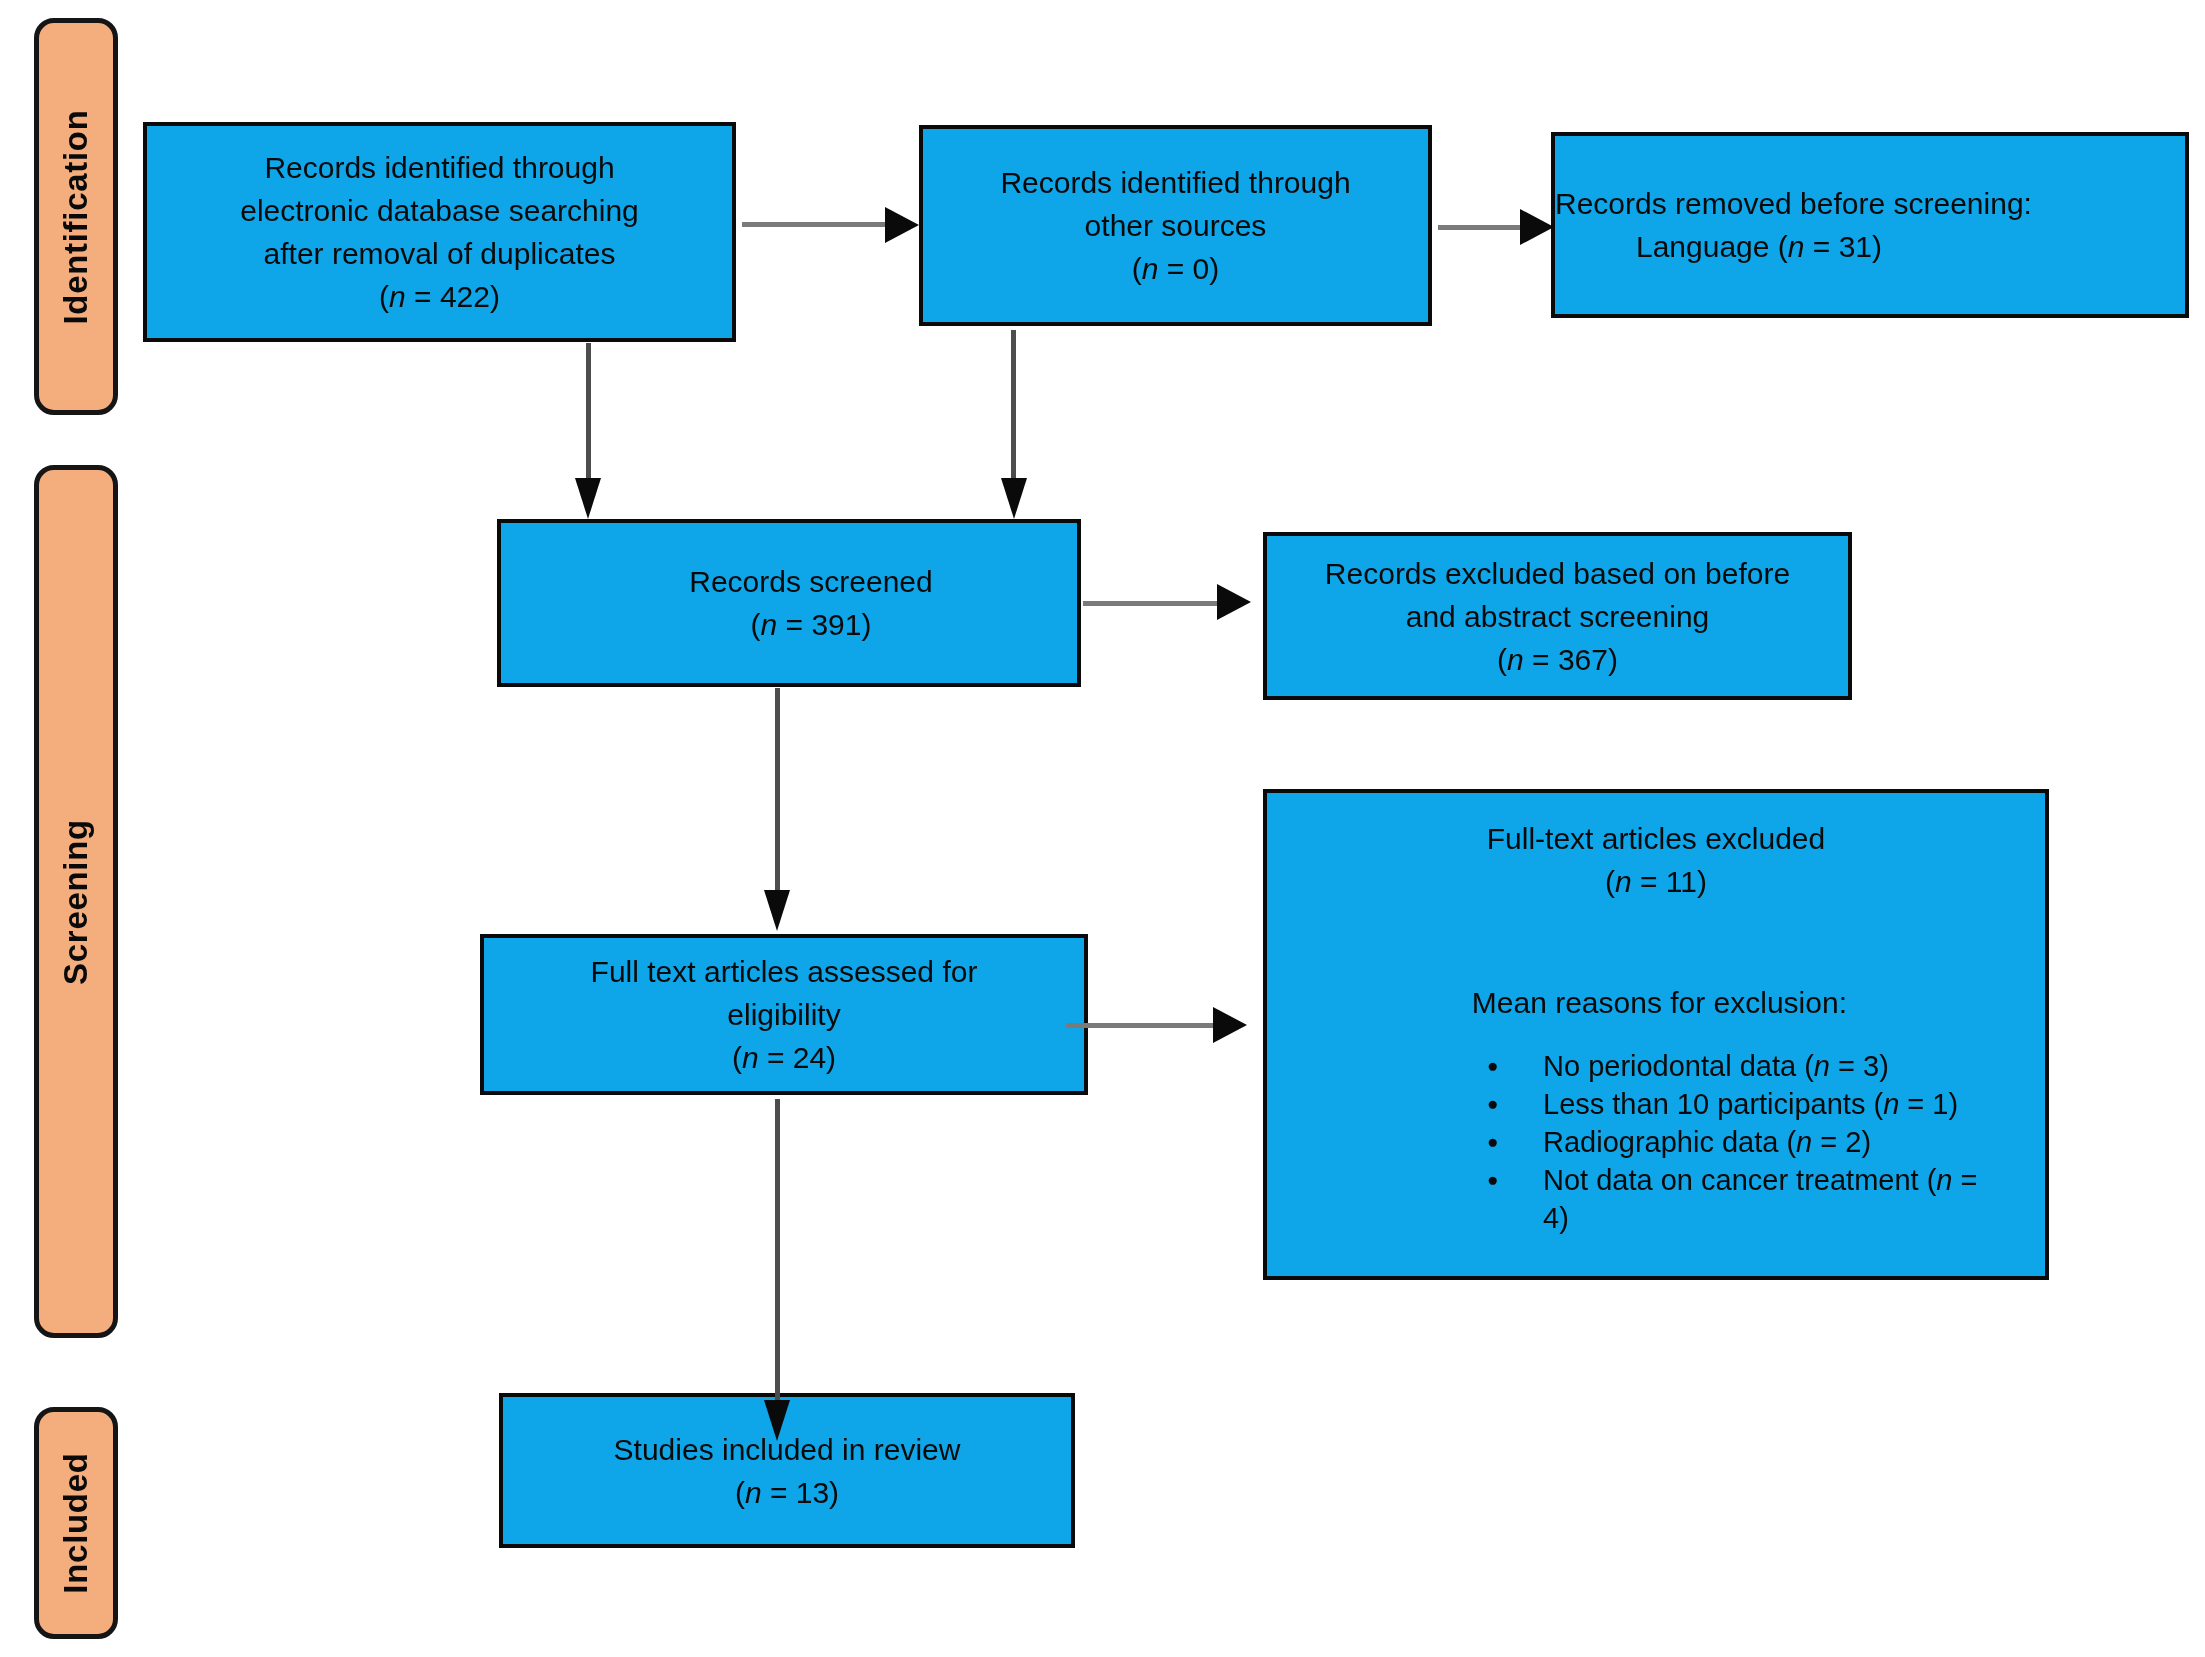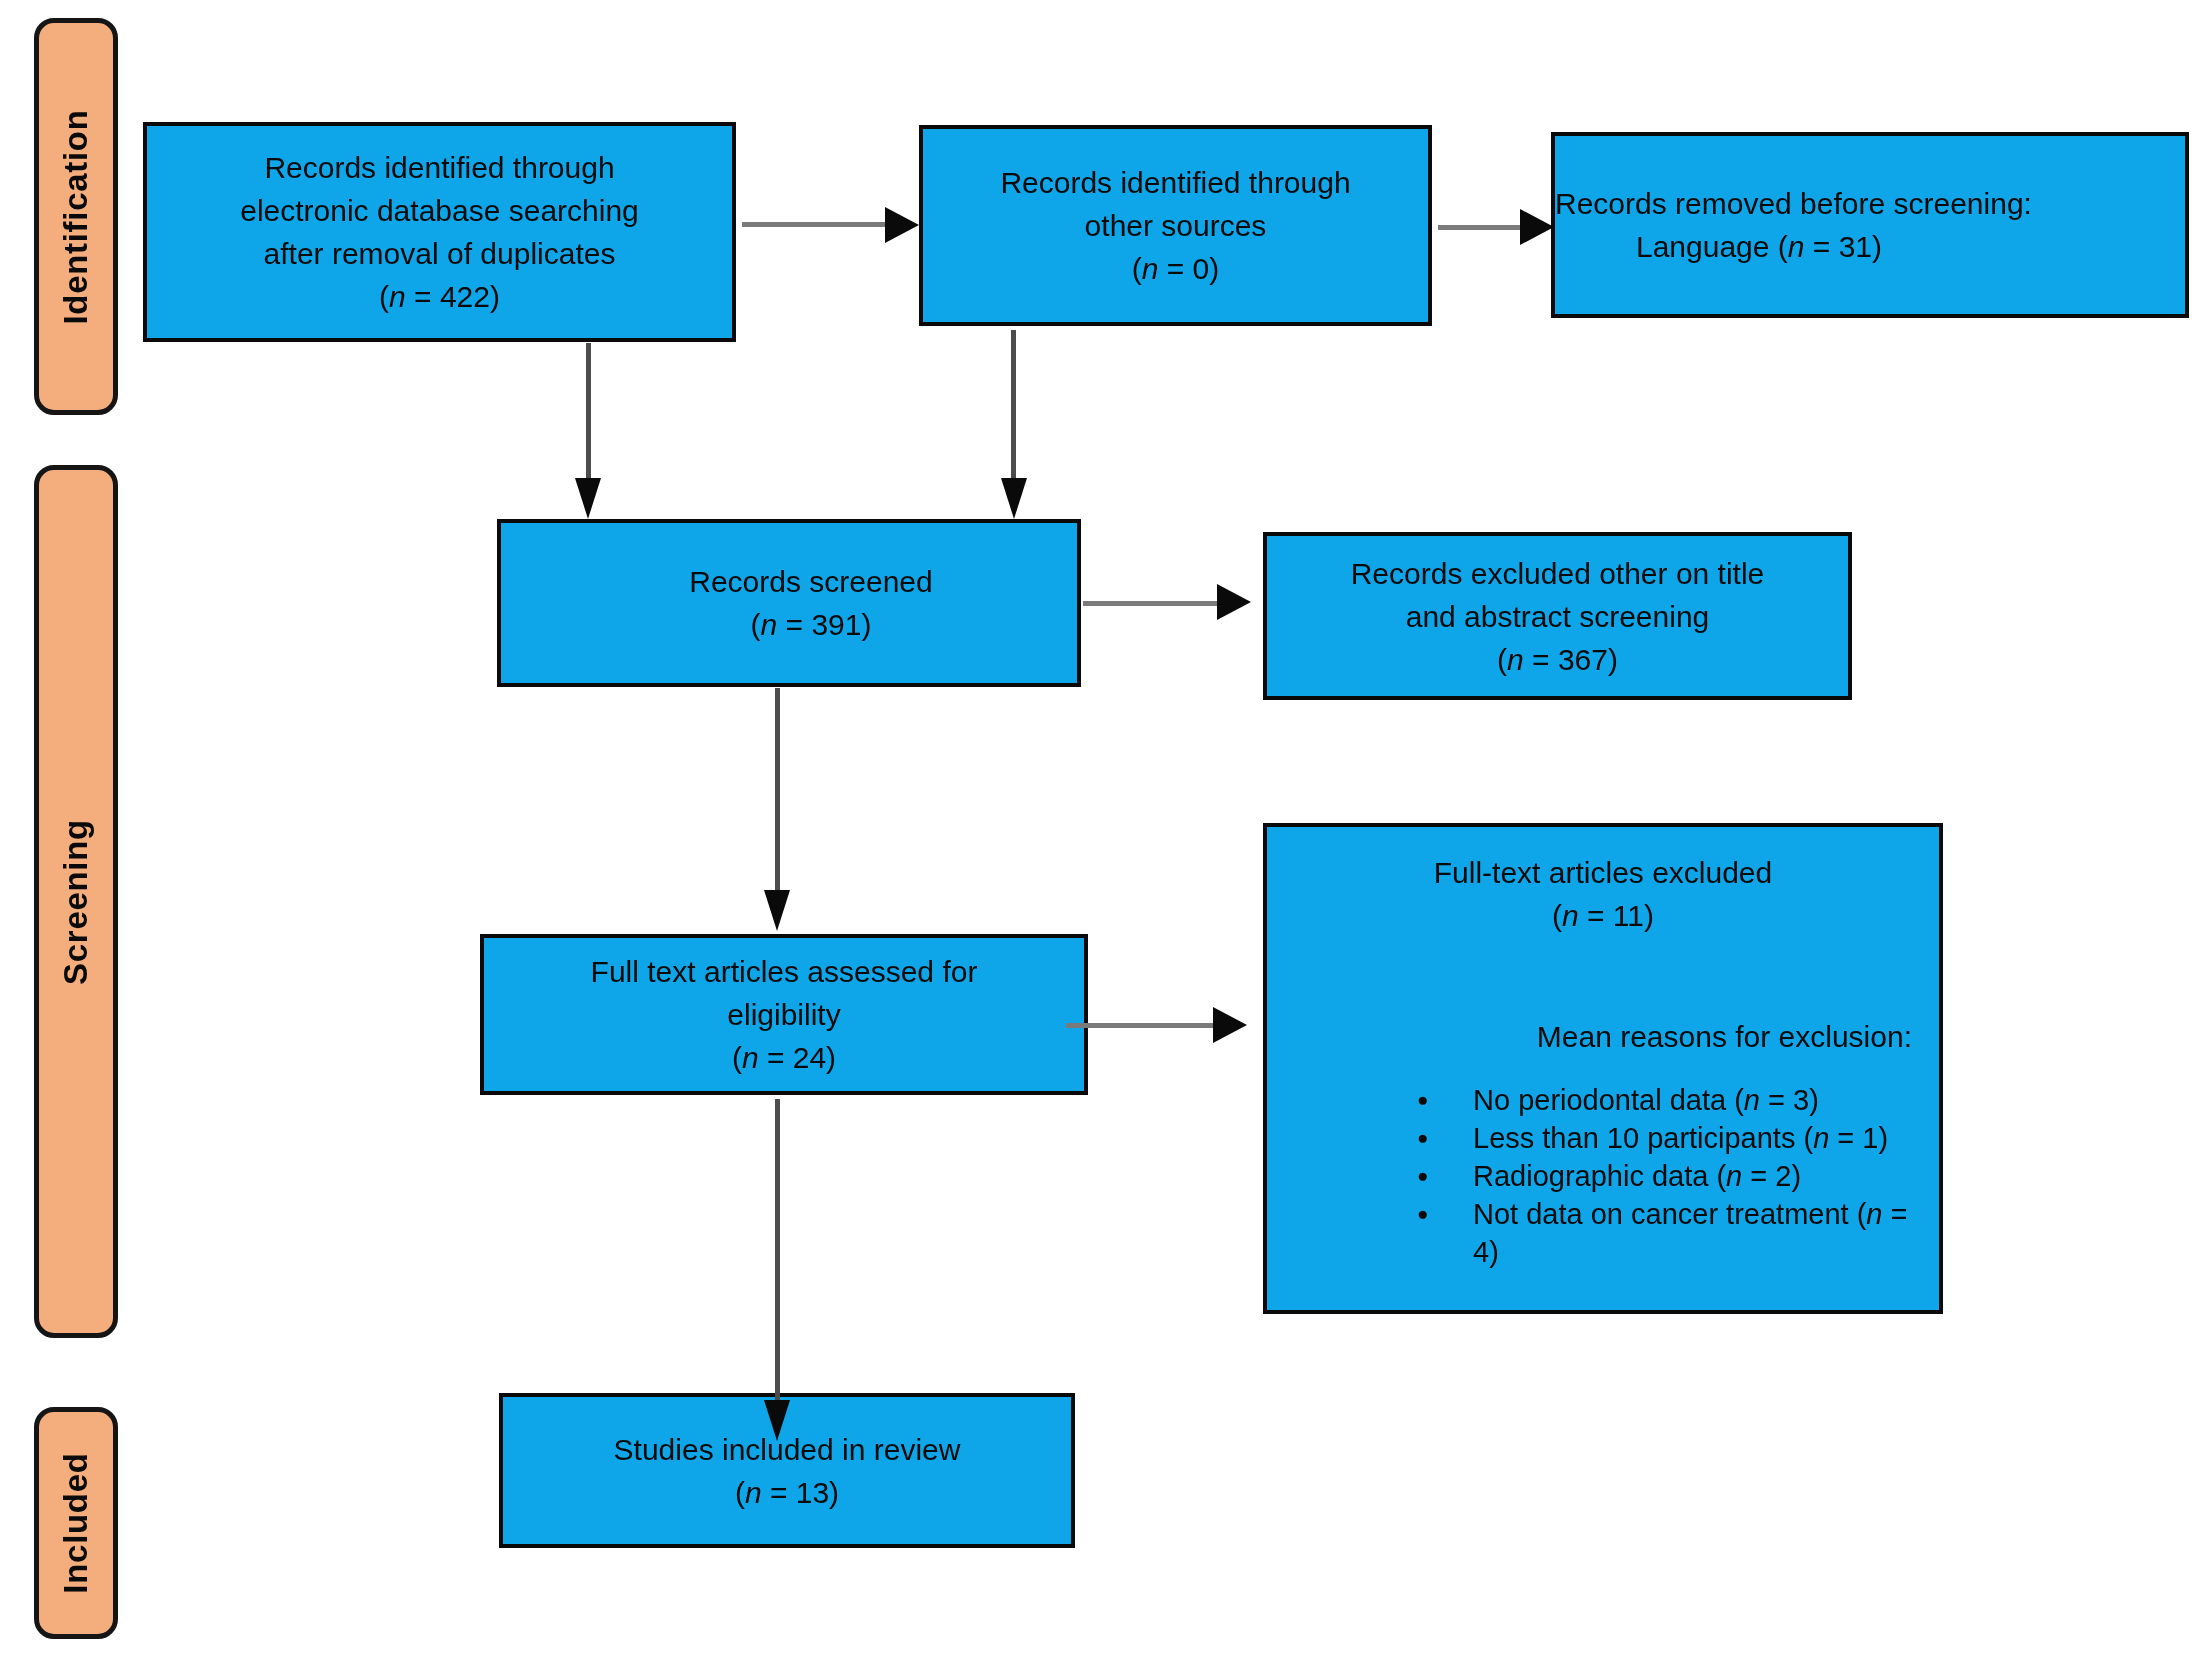--- a/index.html
+++ b/index.html
@@ -64,23 +64,23 @@
   #box-removed          { left: 1551px; top: 132px;  width: 638px; height: 186px;
                           align-items: flex-start; text-align: left; }
   #box-removed .line-indent { margin-left: 81px; }
   #box-screened         { left: 497px;  top: 519px;  width: 584px; height: 168px; padding-left: 44px; }
   #box-excl-title       { left: 1263px; top: 532px;  width: 589px; height: 168px; }
   #box-eligibility      { left: 480px;  top: 934px; width: 608px; height: 161px; }
   #box-included         { left: 499px;  top: 1393px; width: 576px; height: 155px; }
 
   
   #box-fulltext-excl {
-    left: 1263px; top: 823px; width: 680px; height: 491px;
+    left: 1263px; top: 789px; width: 786px; height: 491px;
     justify-content: flex-start;
-    align-items: flex-end;
+    align-items: center;
     text-align: left;
     padding: 24px 27px 13.5px 27px;
   }
   #box-fulltext-excl .excl-title { width: 100%; text-align: center; white-space: nowrap; }
   #box-fulltext-excl .reasons-heading {
     margin: 78px 0 23px 6.8px;
     white-space: nowrap;
   }
   ul.reasons {
     list-style: none;
@@ -167,21 +167,21 @@
     <div class="line">Records removed before screening:</div>
     <div class="line line-indent">Language (<i>n</i> = 31)</div>
   </div>
 
   <div class="box" id="box-screened">
     <div class="line">Records screened</div>
     <div class="line">(<i>n</i> = 391)</div>
   </div>
 
   <div class="box" id="box-excl-title">
-    <div class="line">Records excluded other on title</div>
+    <div class="line">Records excluded based on before</div>
     <div class="line">and abstract screening</div>
     <div class="line">(<i>n</i> = 367)</div>
   </div>
 
   <div class="box" id="box-eligibility">
     <div class="line">Full text articles assessed for</div>
     <div class="line">eligibility</div>
     <div class="line">(<i>n</i> = 24)</div>
   </div>
 

